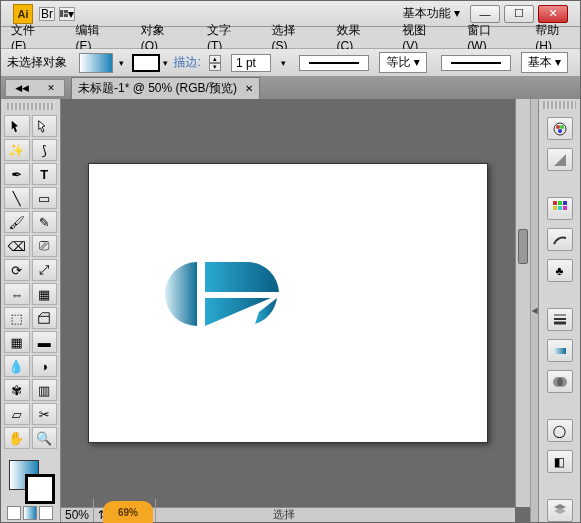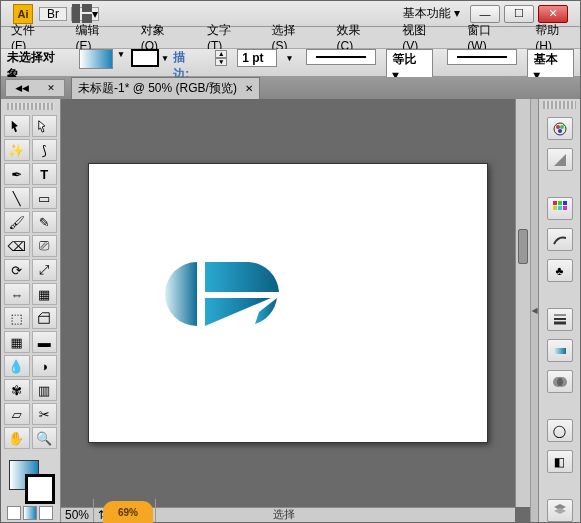--- a/index.html
+++ b/index.html
@@ -1,34 +1,34 @@
 <!DOCTYPE html>
 <html><head>
 <meta charset="utf-8">
 <style>
 * { box-sizing: border-box; margin: 0; padding: 0; font-family: "Microsoft YaHei", Tahoma, sans-serif; font-size: 12px; }
 body { background: #4a4a4a; width: 581px; height: 523px; overflow: hidden; }
 .window { width: 581px; height: 523px; background: #d4d4d4; display: flex; flex-direction: column; border: 1px solid #666; }
 .titlebar { height: 26px; background: linear-gradient(#eaeaea,#d8d8d8); display: flex; align-items: center; padding: 0 12px; border-bottom: 1px solid #999; }
 .ai-logo { width: 20px; height: 20px; background: #f5b400; color: #3a2a00; font-weight: bold; font-size: 11px; display: flex; align-items:center; justify-content:center; border:1px solid #b08000; margin-right: 6px;}
-.title-btn { width: 28px; height: 14px; border: 1px solid #999; margin-right: 4px; background: #eee; display:inline-flex; align-items:center; justify-content:center;}
+.title-btn { width: 16px; height: 14px; border: 1px solid #999; margin-right: 4px; background: #eee; display:inline-flex; align-items:center; justify-content:center;}
 .spacer { flex: 1; }
 .workspace-label { margin-right: 10px; }
 .win-controls { display: flex; gap: 4px; }
 .win-btn { width: 30px; height: 18px; border: 1px solid #888; background: linear-gradient(#f8f8f8,#ddd); display:flex; align-items:center; justify-content:center; font-size:11px; border-radius:2px; }
 .win-btn.close { background: linear-gradient(#e88,#c33); color:#fff; border-color:#900;}
 .menubar { height: 22px; background: #d8d8d8; display: flex; align-items: center; padding: 0 4px; gap: 19px; border-bottom:1px solid #aaa;}
 .menu-item { padding: 2px 6px; cursor: default; }
-.controlbar { height: 28px; background: linear-gradient(#e8e8e8,#d4d4d4); display: flex; align-items:flex-start; padding: 0 6px; gap:6px; border-bottom: 1px solid #999; font-weight: bold;}
+.controlbar { height: 28px; background: linear-gradient(#e8e8e8,#d4d4d4); display: flex; align-items:center; padding: 0 6px; gap:6px; border-bottom: 1px solid #999;}
 .sel-label { margin-right: 6px;}
 .swatch-grad { width: 34px; height: 20px; background: linear-gradient(90deg,#fff,#1b82b8); border:1px solid #888;}
 .swatch-stroke { width: 28px; height: 18px; border:2px solid #000; background:#fff; position:relative; margin-left:2px;}
 .swatch-stroke::after{content:'▾';position:absolute;right:-10px;top:2px;font-size:9px;}
 .ctrl-lbl { margin-left: 8px; color:#3a6fb8;}
-.stroke-spin { display:flex; align-items:center; gap:10px; margin-left:8px;}
+.stroke-spin { display:flex; align-items:center; gap:10px; margin-left:2px;}
 .spin-btns{display:flex;flex-direction:column;}
 .spin-btns span{width:12px;height:8px;border:1px solid #888;background:#eee;font-size:7px;line-height:6px;text-align:center;}
 .stroke-val { border:1px solid #888; padding:1px 4px; background:#fff; width:40px;}
 .line-sample { width:70px; height:16px; border:1px solid #888; margin-left:8px; background:#fff; display:flex; align-items:center; justify-content:center; position:relative;}
 .line-sample::before{content:'';width:50px;height:2px;background:#000;}
 .combo-lbl { margin-left:4px; padding:1px 6px; border:1px solid #888; background:#fff;}
 .tabbar { height: 22px; background: linear-gradient(#9a9a9a,#888); display:flex; align-items:flex-end; padding-left: 70px; position:relative;}
 .doc-dock{position:absolute;left:4px;top:2px;width:60px;height:18px;background:#ccc;border:1px solid #888;display:flex;align-items:center;justify-content:space-around;}
 .doc-dock span{font-size:9px;}
 .tab { background: #c9c9c9; padding: 2px 6px; border:1px solid #777; border-bottom:none; display:flex; align-items:center; gap:8px;}

